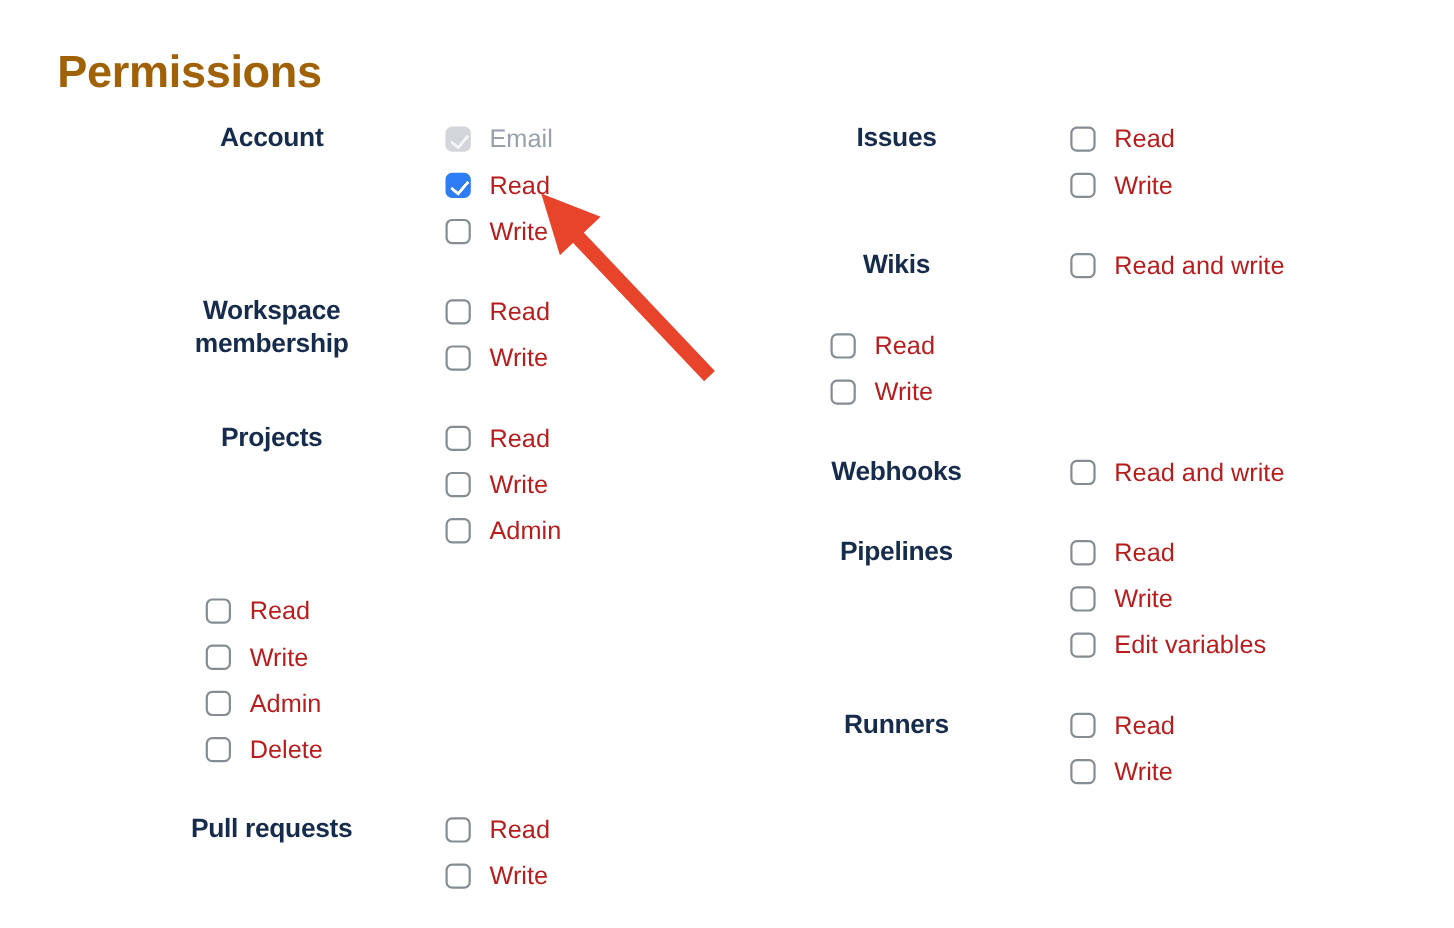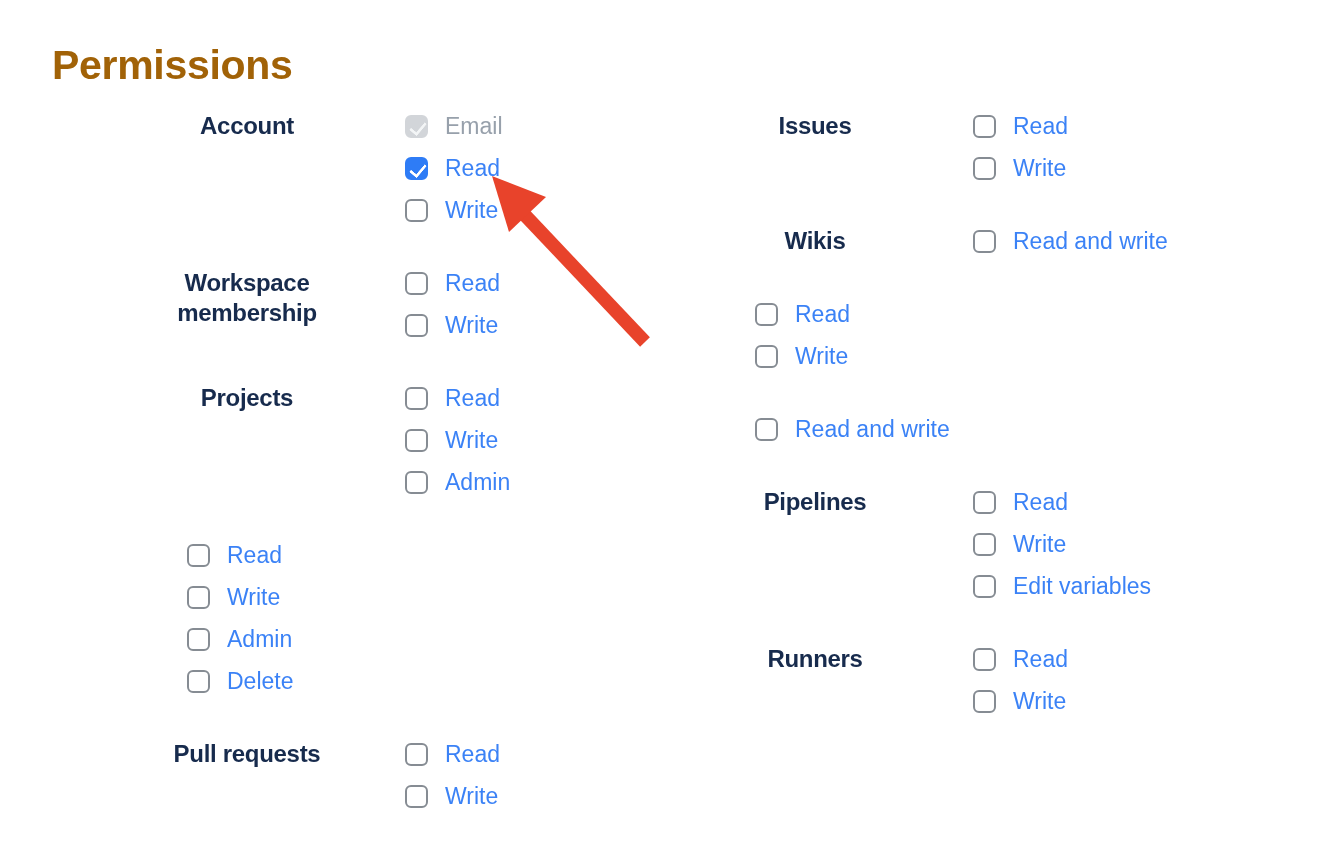--- a/index.html
+++ b/index.html
@@ -31,21 +31,21 @@
   }
   .checkbox[data-state="checked"]{background:#2e7cf6;border-color:#2e7cf6;}
   .checkbox[data-state="checked-disabled"]{background:#d2d5d9;border-color:#d2d5d9;}
   .checkbox[data-state="checked"]::after,
   .checkbox[data-state="checked-disabled"]::after{
     content:"";position:absolute;left:6px;top:2px;width:7px;height:13px;
     border:solid #ffffff;border-width:0 3px 3px 0;border-radius:1px;
     transform:rotate(40deg);
   }
   .checkbox[data-state="checked-disabled"]::after{border-color:#f3f5f6;}
-  .option-label{font-size:23px;color:#3b82f6;line-height:27px;white-space:nowrap;}
+  .option-label{font-size:23px;color:#b91c1c;line-height:27px;white-space:nowrap;}
   .option-row[data-state="checked-disabled"] .option-label{color:#97a0ab;}
   .arrow-svg{position:absolute;left:0;top:0;pointer-events:none;}
 </style>
 </head>
 <body>
 
 <div class="page">
   <h1 class="heading">Permissions</h1>
 
   <div class="grid">
@@ -172,20 +172,21 @@
             <span class="option-label">Read</span>
           </div>
           <div class="option-row" data-state="unchecked">
             <span class="checkbox" data-state="unchecked"></span>
             <span class="option-label">Write</span>
           </div>
         </div>
       </div>
 
       <div class="group">
+        <div class="group-label">Webhooks</div>
         <div class="options">
           <div class="option-row" data-state="unchecked">
             <span class="checkbox" data-state="unchecked"></span>
             <span class="option-label">Read and write</span>
           </div>
         </div>
       </div>
 
       <div class="group">
         <div class="group-label">Pipelines</div>

